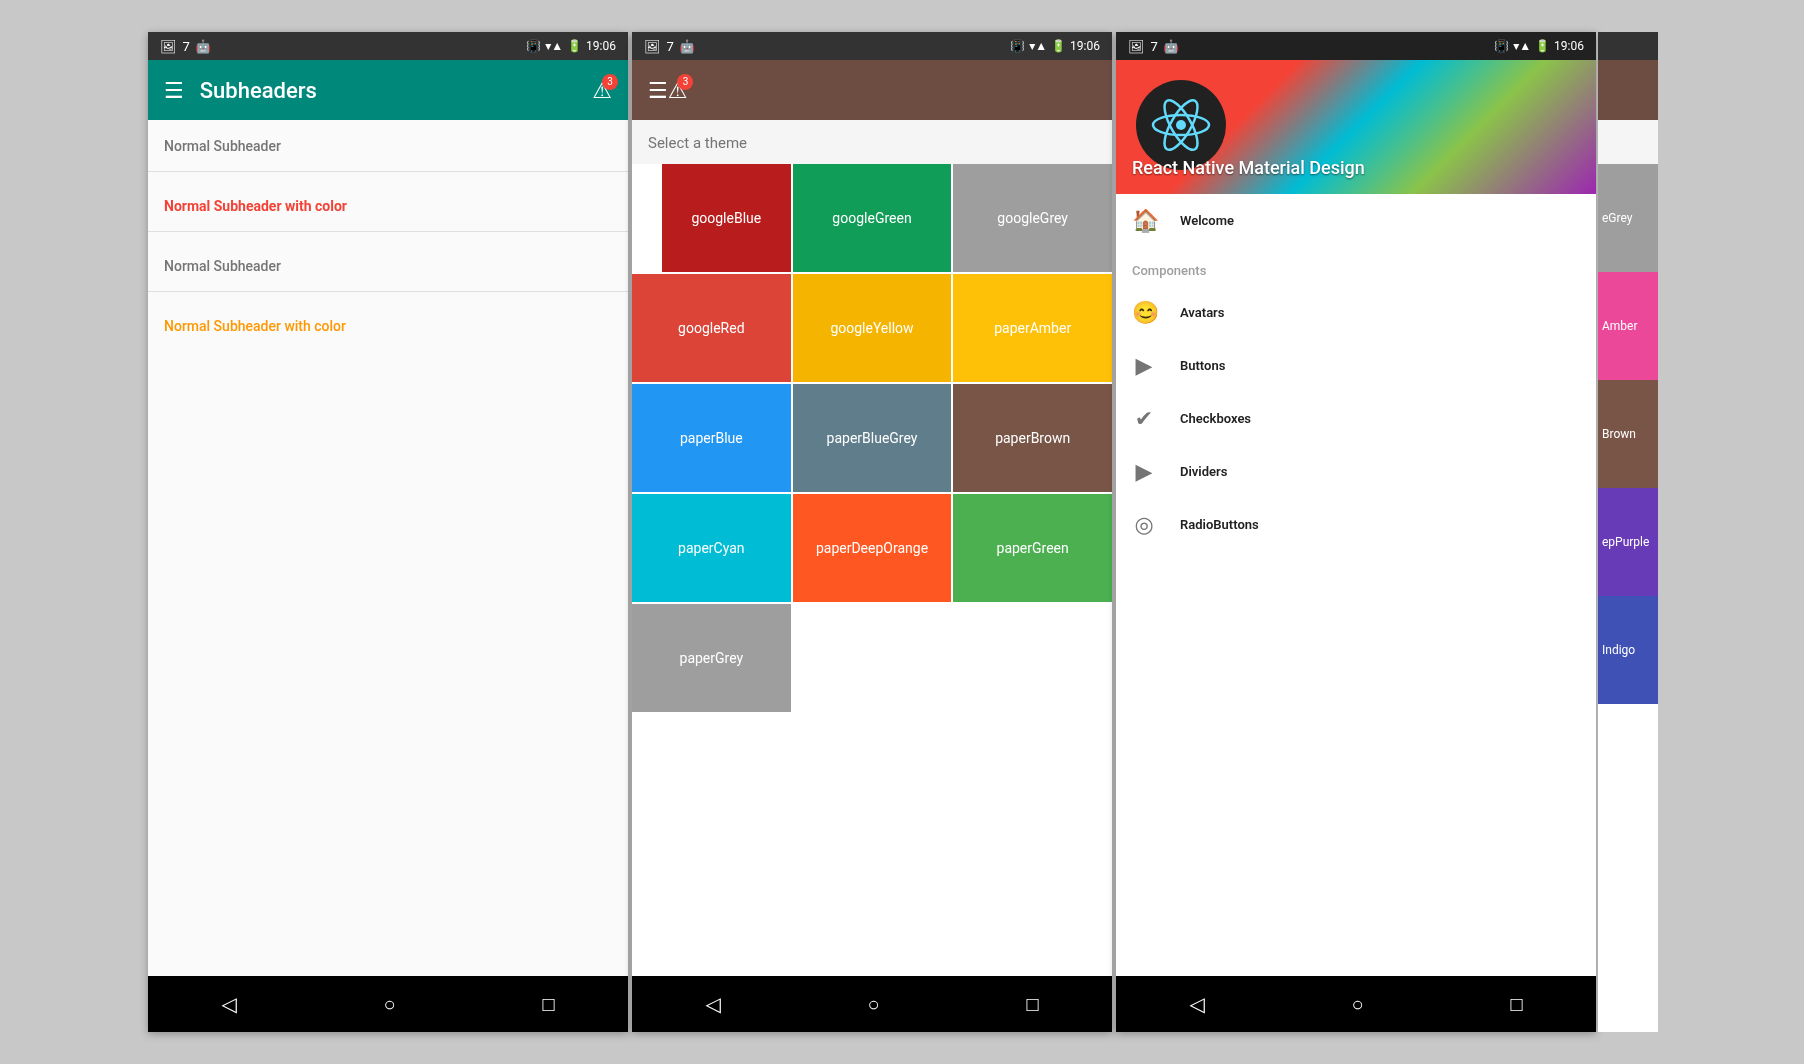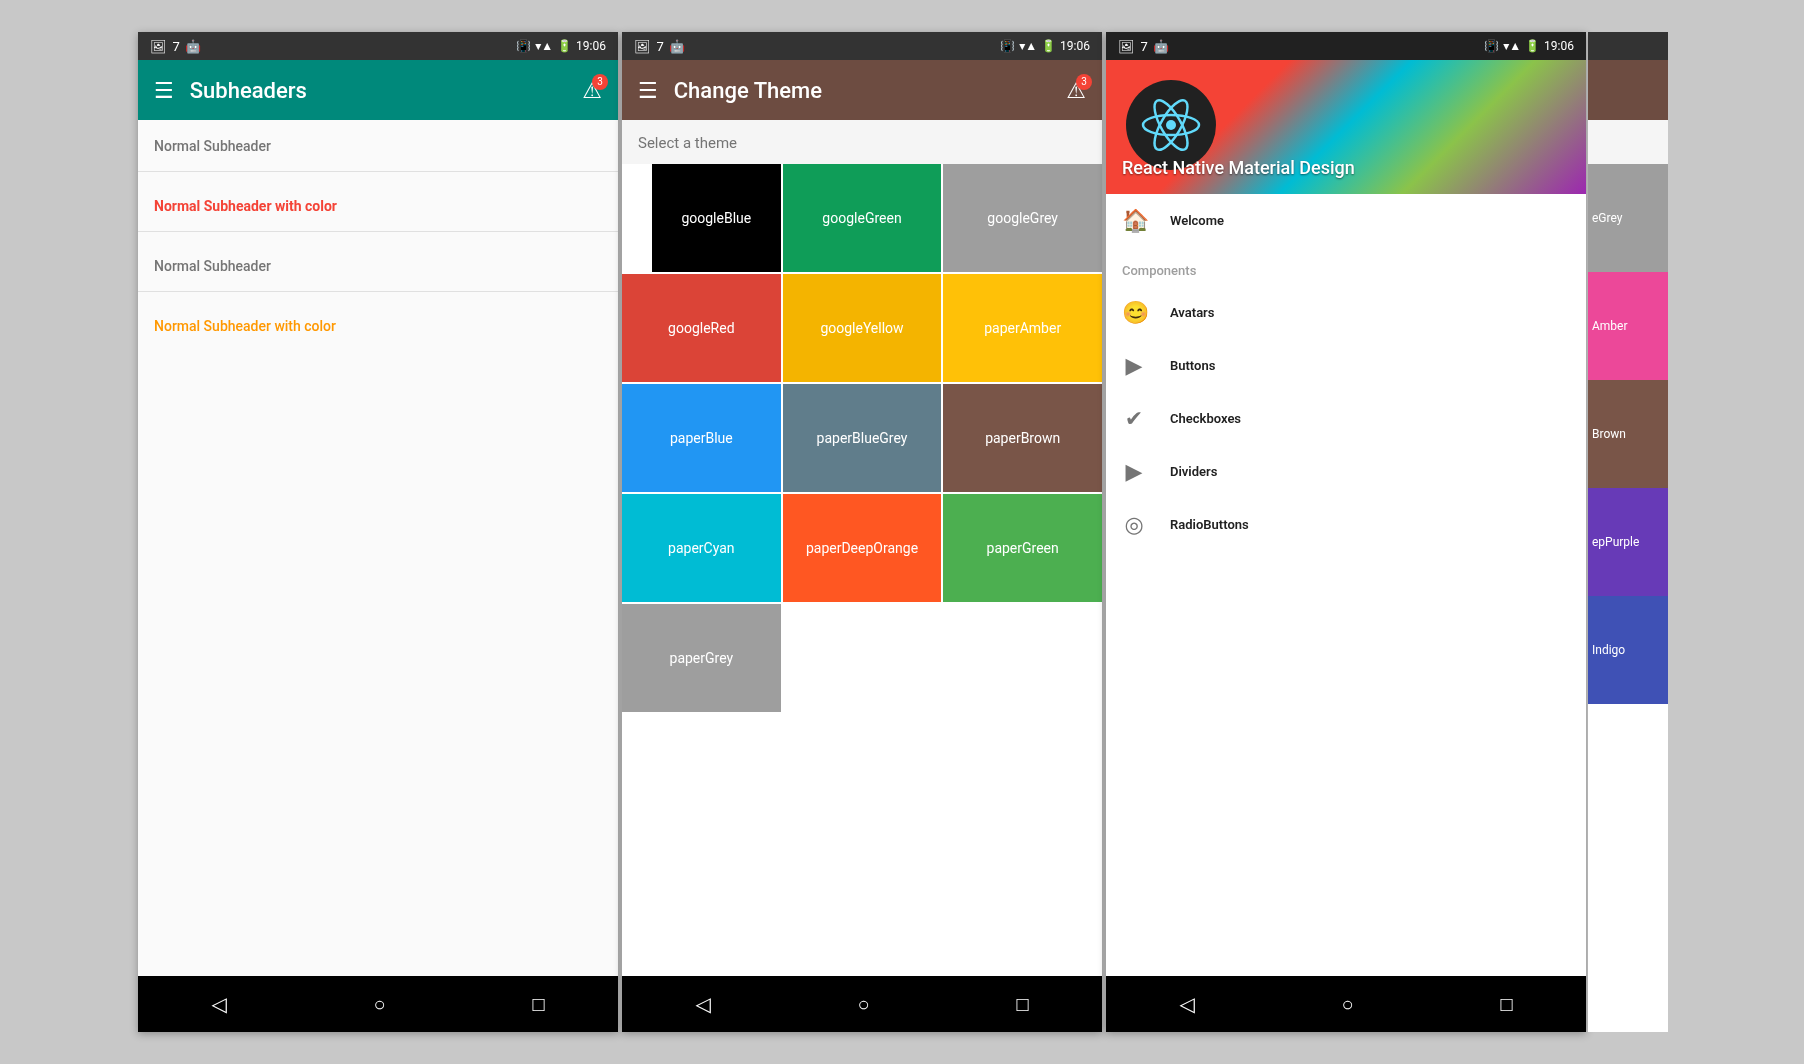--- a/index.html
+++ b/index.html
@@ -224,21 +224,21 @@
       text-align: center;
     }
     .drawer-nav-label {
       font-size: 13px;
       font-weight: 600;
       color: #212121;
     }
 
     
     .partial-screen {
-      width: 80px;
+      width: 60px;
       height: 1000px;
       background: #fff;
       overflow: hidden;
       position: relative;
       flex-shrink: 0;
     }
     .partial-cell {
       height: 108px;
       display: flex;
       align-items: center;
@@ -326,33 +326,32 @@
       <div class="status-right">
         <span>📳</span>
         <span>▾▲</span>
         <span>🔋</span>
         <span>19:06</span>
       </div>
     </div>
 
     <div class="app-bar app-bar-brown">
       <span class="hamburger-icon">☰</span>
-      <span class="app-bar-title">Change Theme</span>
       <div class="notification-badge">
         <span class="badge-icon">⚠</span>
         <span class="badge-count">3</span>
       </div>
     </div>
 
     <div class="select-theme-label">
       <span>Select a theme</span>
     </div>
 
     <div class="theme-grid" id="theme-grid">
-        <div class="theme-cell" style="background: #000000; margin-left: 30px;">googleBlue</div>
+        <div class="theme-cell" style="background: #b91c1c; margin-left: 30px;">googleBlue</div>
         <div class="theme-cell" style="background: rgb(15, 157, 88);">googleGreen</div>
         <div class="theme-cell" style="background: rgb(158, 158, 158);">googleGrey</div>
         <div class="theme-cell" style="background: rgb(219, 68, 55);">googleRed</div>
         <div class="theme-cell" style="background: rgb(244, 180, 0);">googleYellow</div>
         <div class="theme-cell" style="background: rgb(255, 193, 7);">paperAmber</div>
         <div class="theme-cell" style="background: rgb(33, 150, 243);">paperBlue</div>
         <div class="theme-cell" style="background: rgb(96, 125, 139);">paperBlueGrey</div>
         <div class="theme-cell" style="background: rgb(121, 85, 72);">paperBrown</div>
         <div class="theme-cell" style="background: rgb(0, 188, 212);">paperCyan</div>
         <div class="theme-cell" style="background: rgb(255, 87, 34);">paperDeepOrange</div>

